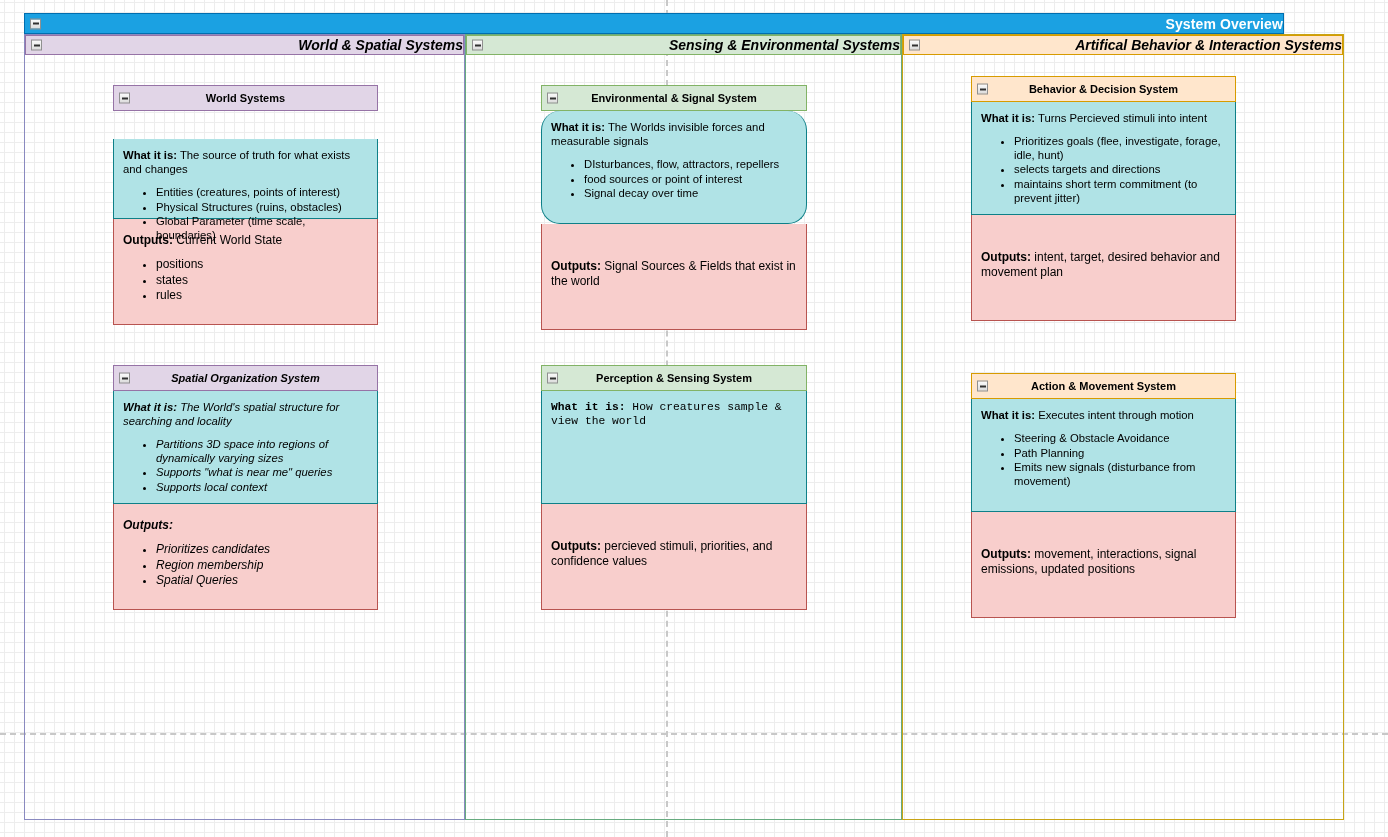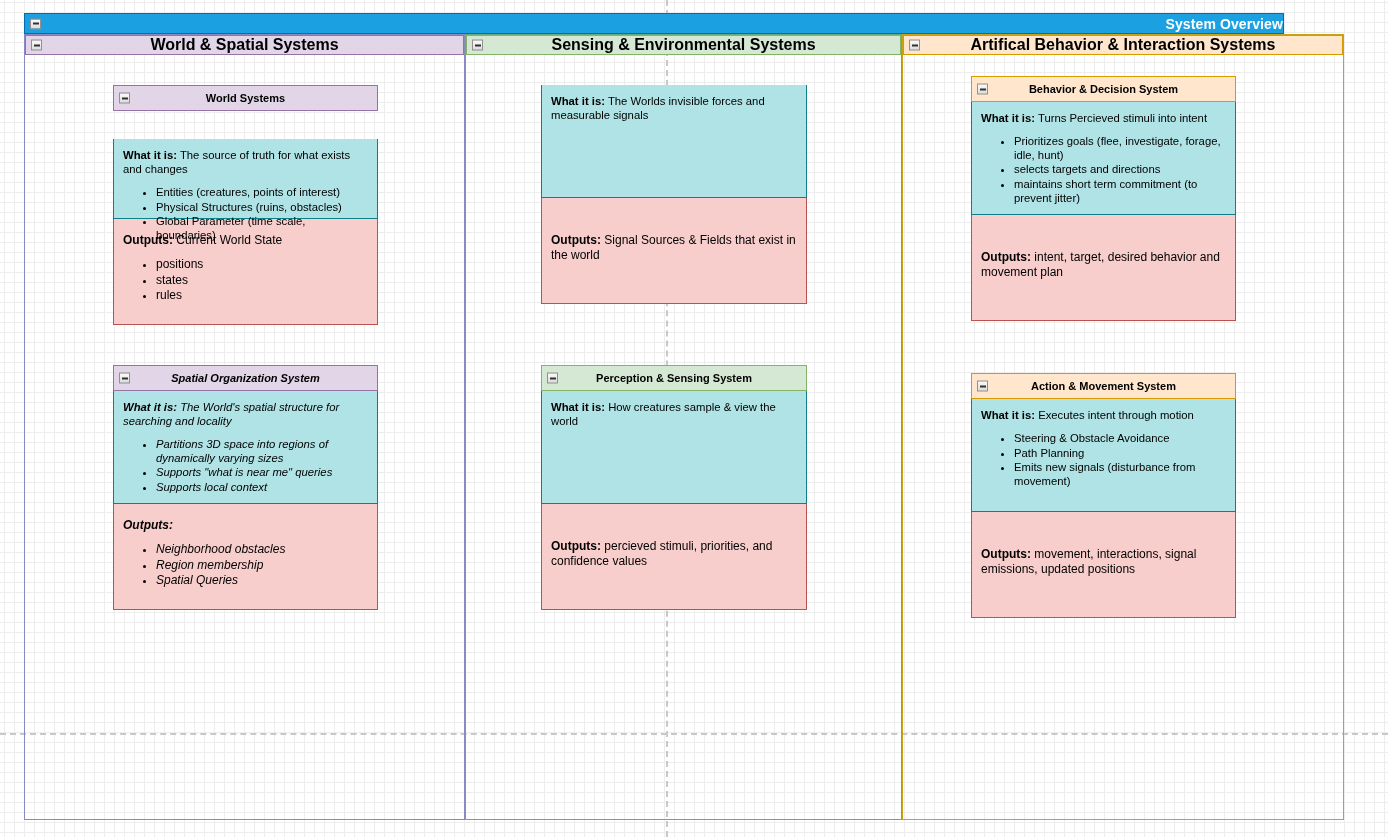--- a/index.html
+++ b/index.html
@@ -90,24 +90,25 @@
   }
   .lane-header {
     position: absolute;
     left: 0;
     top: 0;
     right: 0;
     height: 20px;
     box-sizing: border-box;
     display: flex;
     align-items: center;
-    justify-content: center;
-    font-size: 16px;
+    justify-content: flex-end;
+    font-size: 14px;
     font-weight: bold;
     color: #000000;
+    font-style: italic;
   }
   .lane-body {
     position: absolute;
     left: 0;
     top: 20px;
     right: 0;
     bottom: 0;
     box-sizing: border-box;
   }
 
@@ -209,25 +210,25 @@
   #card-world        { left: 113px; top: 85px;  width: 265px; }
   #card-world .card-what { height: 80px; margin-top: 28px; }
   #card-world .card-out  { height: 106px; }
 
   #card-spatial      { left: 113px; top: 365px; width: 265px; font-style: italic; }
   #card-spatial .card-what { height: 113px; }
   #card-spatial .card-out  { height: 106px; }
 
   
   #card-envsignal    { left: 541px; top: 85px;  width: 266px; }
-  #card-envsignal .card-what { height: 113px; }
+  #card-envsignal .card-what { height: 113px; border-radius: 19px; }
   #card-envsignal .card-out  { height: 106px; }
 
   #card-perception   { left: 541px; top: 365px; width: 266px; }
-  #card-perception .card-what { height: 113px; }
+  #card-perception .card-what { height: 113px; font-family: Liberation Mono, monospace; }
   #card-perception .card-out  { height: 106px; }
 
   
   #card-behavior     { left: 971px; top: 76px;  width: 265px; }
   #card-behavior .card-what { height: 113px; }
   #card-behavior .card-out  { height: 106px; }
 
   #card-action       { left: 971px; top: 373px; width: 265px; }
   #card-action .card-what { height: 113px; }
   #card-action .card-out  { height: 106px; }
@@ -320,34 +321,43 @@
         <li>Supports local context</li>
       </ul>
     </div>
     <div class="card-out">
       <div>
         <p class="lead">
           <b>Outputs:</b>
           <span></span>
         </p>
         <ul class="bullets">
-          <li>Neighborhood obstacles</li>
+          <li>Prioritizes candidates</li>
           <li>Region membership</li>
           <li>Spatial Queries</li>
         </ul>
       </div>
     </div>
   </div>
 
   <div class="card" id="card-envsignal">
+    <div class="card-title green">
+      <span class="collapse-icon"></span>
+      <span>Environmental &amp; Signal System</span>
+    </div>
     <div class="card-what">
       <p class="lead">
         <b>What it is:</b>
         <span> The Worlds invisible forces and measurable signals</span>
       </p>
+      <ul class="bullets">
+        <li>DIsturbances, flow, attractors, repellers</li>
+        <li>food sources or point of interest</li>
+        <li>Signal decay over time</li>
+      </ul>
     </div>
     <div class="card-out">
       <p class="lead">
         <b>Outputs:</b>
         <span> Signal Sources &amp; Fields that exist in the world</span>
       </p>
     </div>
   </div>
 
   <div class="card" id="card-perception">

